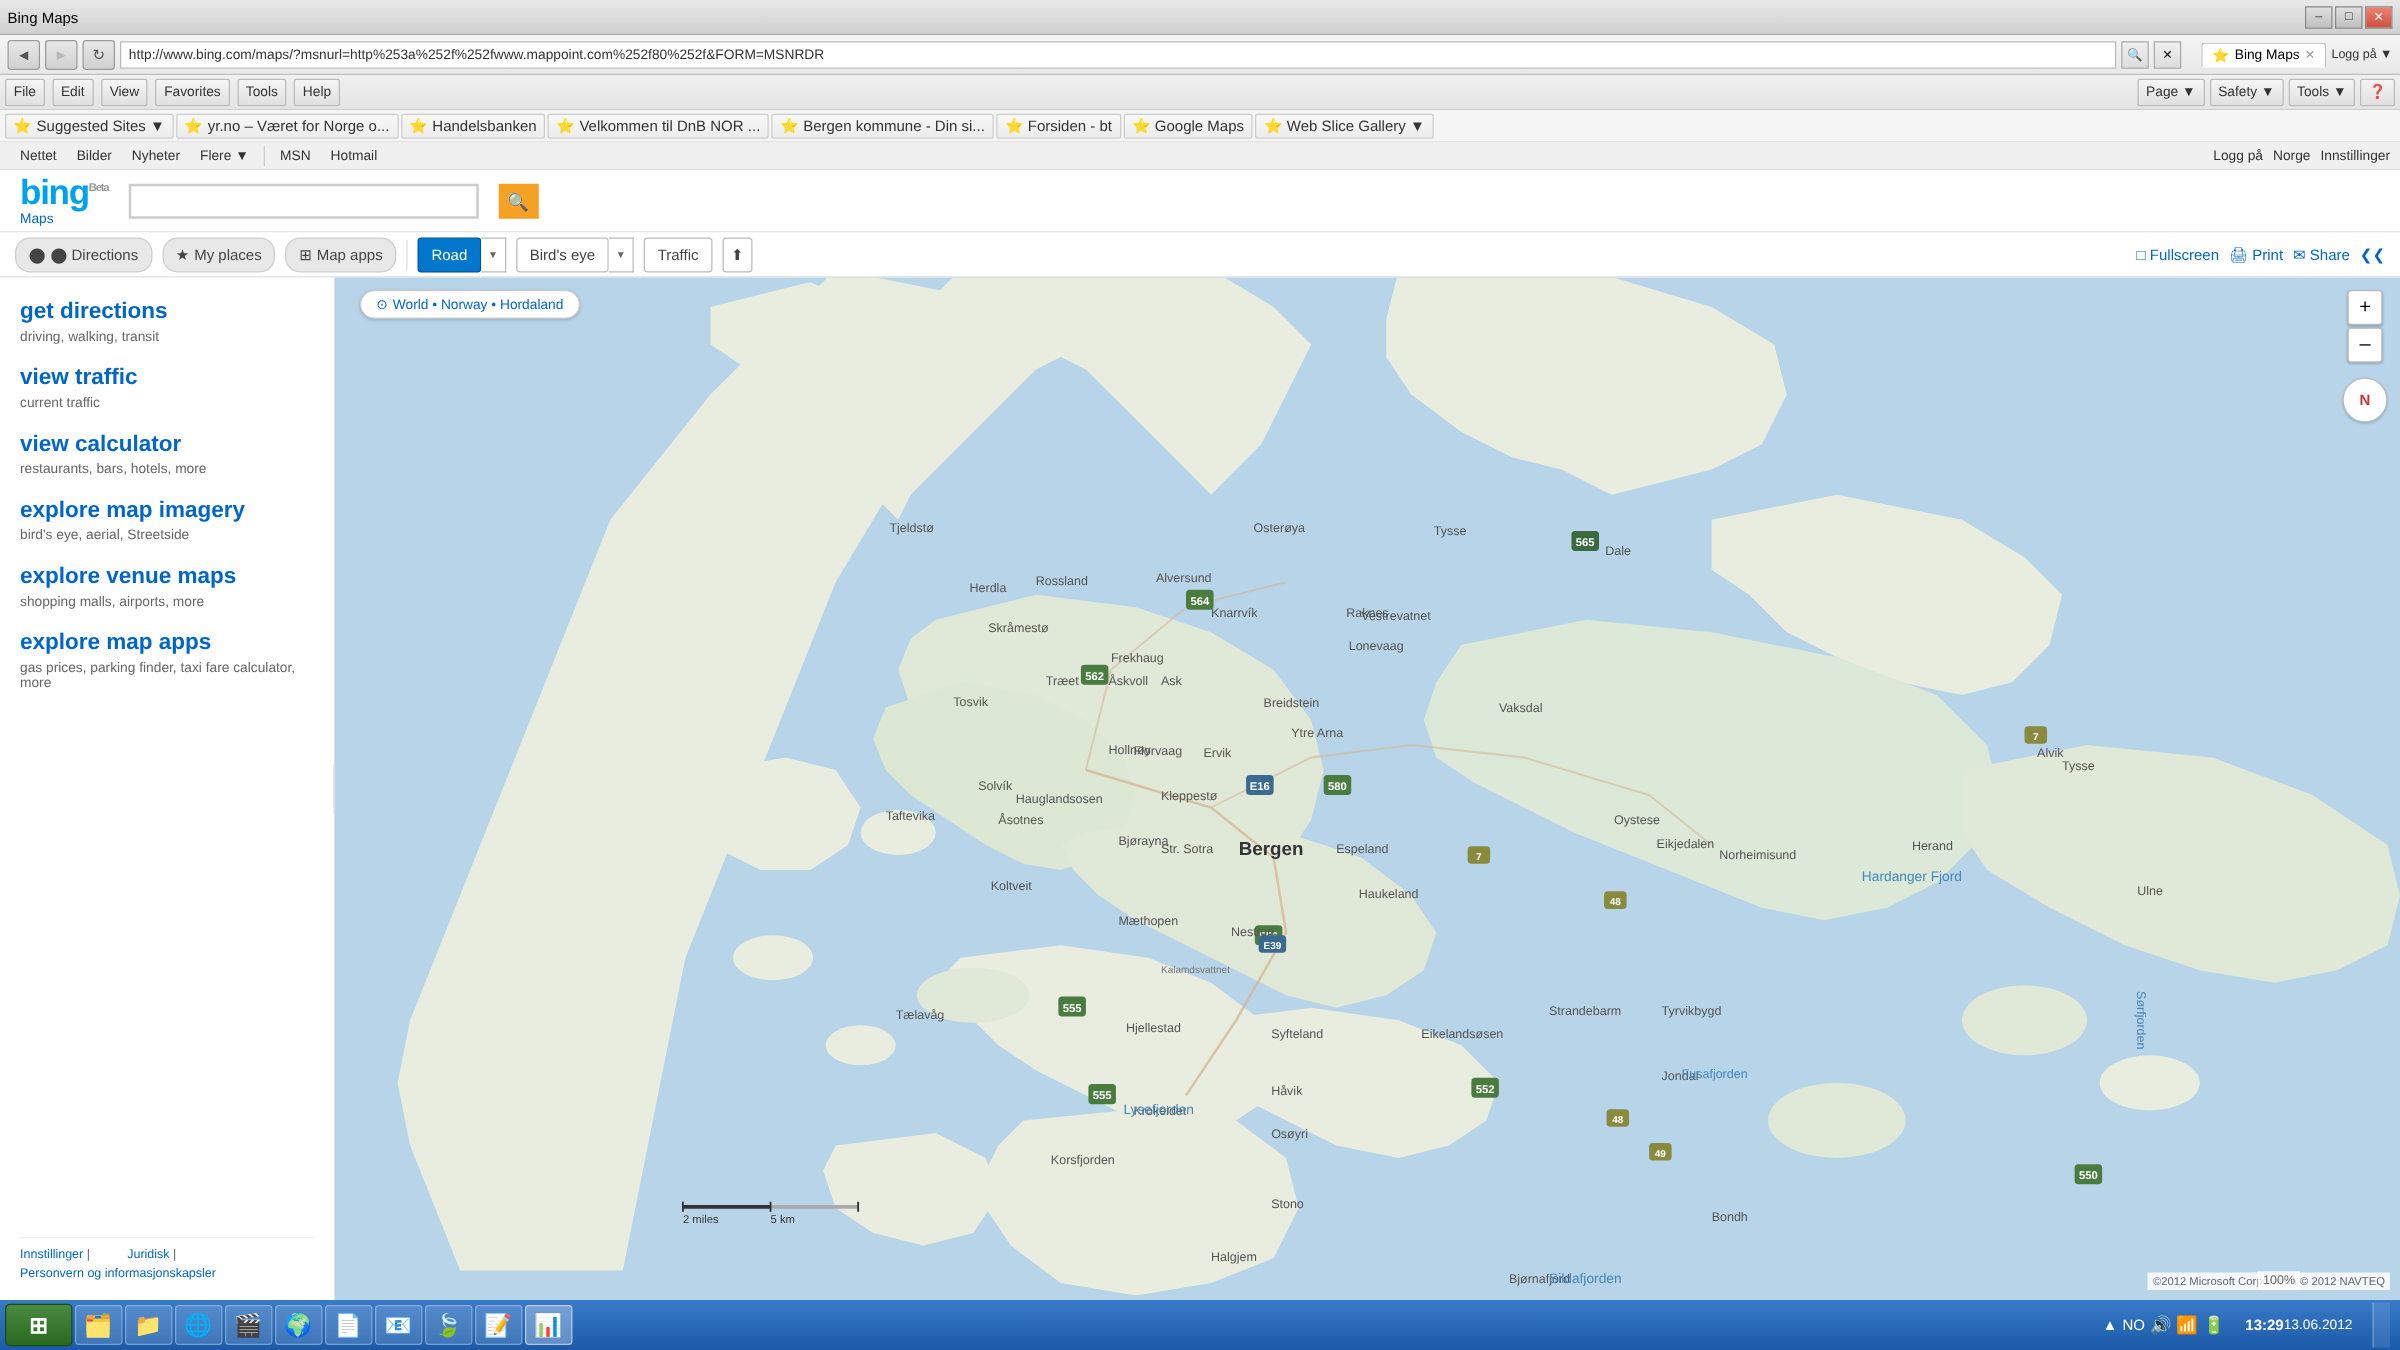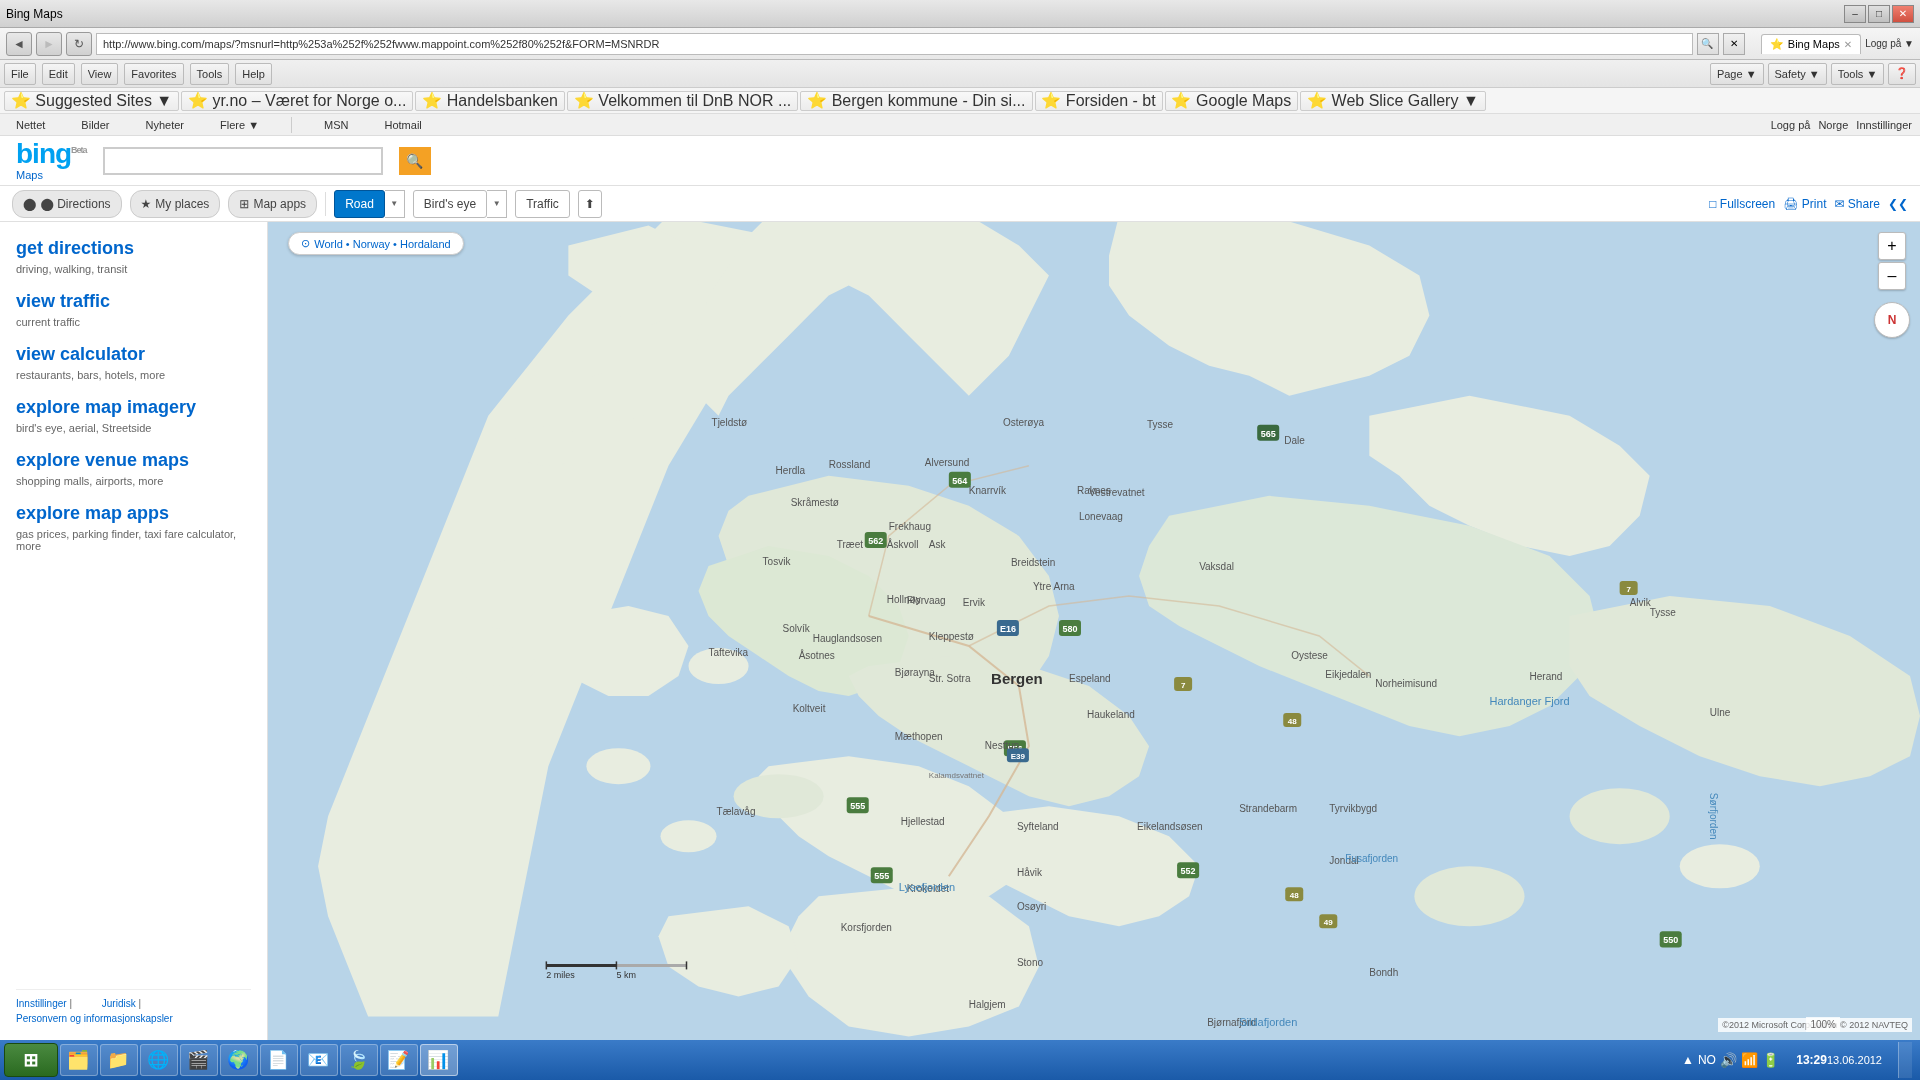--- a/index.html
+++ b/index.html
@@ -93,33 +93,33 @@
       padding: 0 4px;
       gap: 2px;
       border-bottom: 1px solid #ddd;
       overflow: hidden;
     }
     .bookmark {
       height: 20px; padding: 0 6px;
       background: linear-gradient(to bottom, #f8f8f8, #ececec);
       border: 1px solid #ccc;
       border-radius: 2px;
-      font-size: 16px; cursor: pointer; color: #333;
+      font-size: 12px; cursor: pointer; color: #333;
       display: flex; align-items: center; gap: 3px;
       white-space: nowrap;
     }
 
     
     #menubar {
       height: 22px;
       background: #f0f0f0;
       display: flex;
       align-items: center;
       padding: 0 8px;
-      gap: 20px;
+      gap: 0;
       border-bottom: 1px solid #ddd;
     }
     .menu-item {
       padding: 2px 8px;
       font-size: 11px;
       color: #333;
       cursor: pointer;
       border-radius: 2px;
     }
     .menu-right { font-size: 11px; color: #333; display: flex; gap: 8px; }

